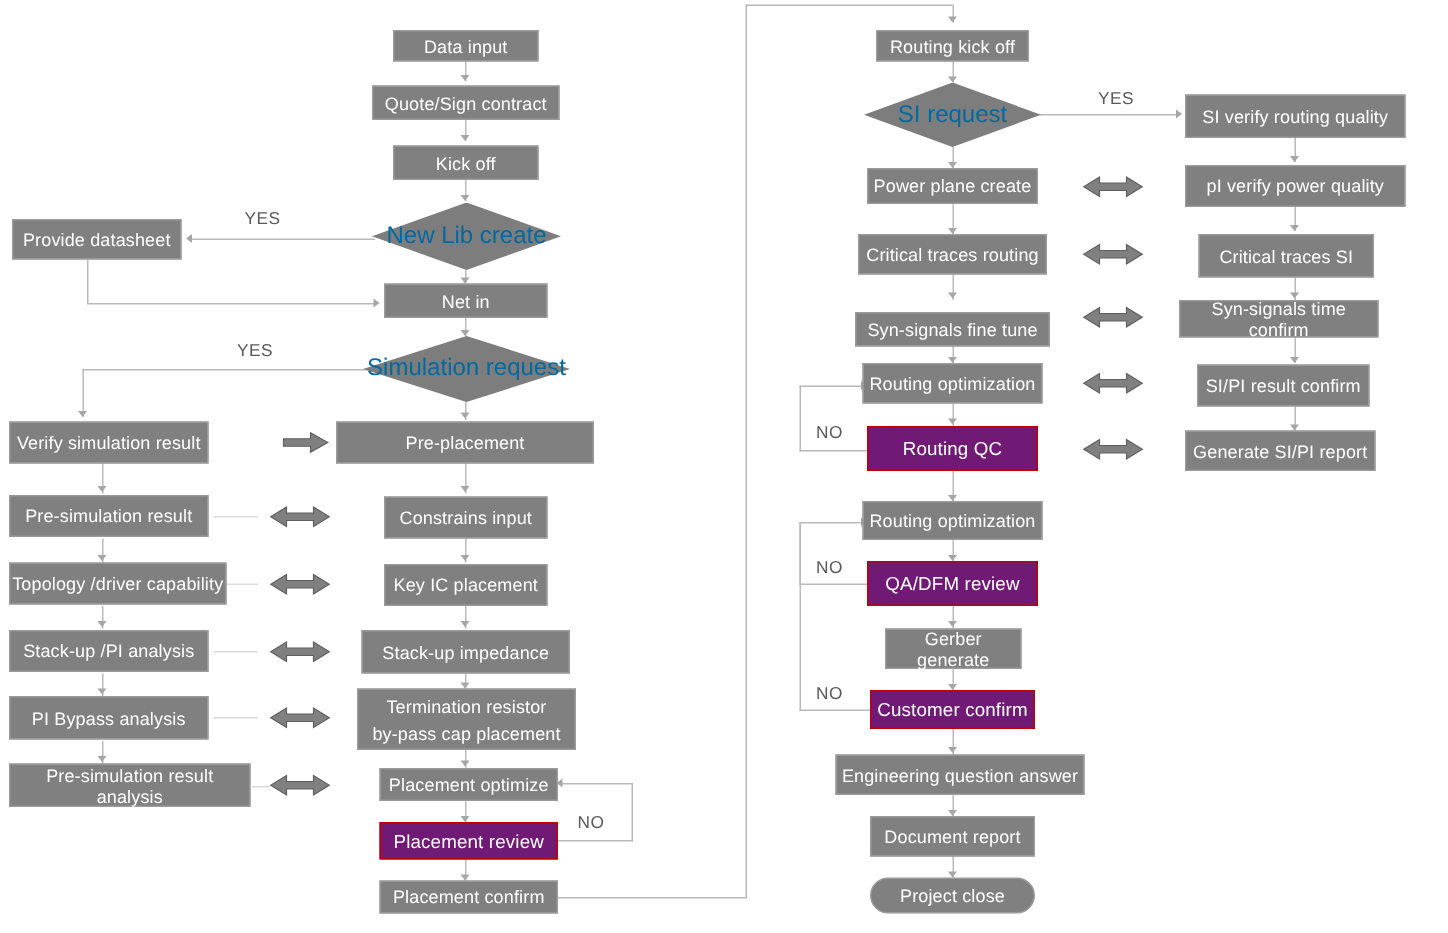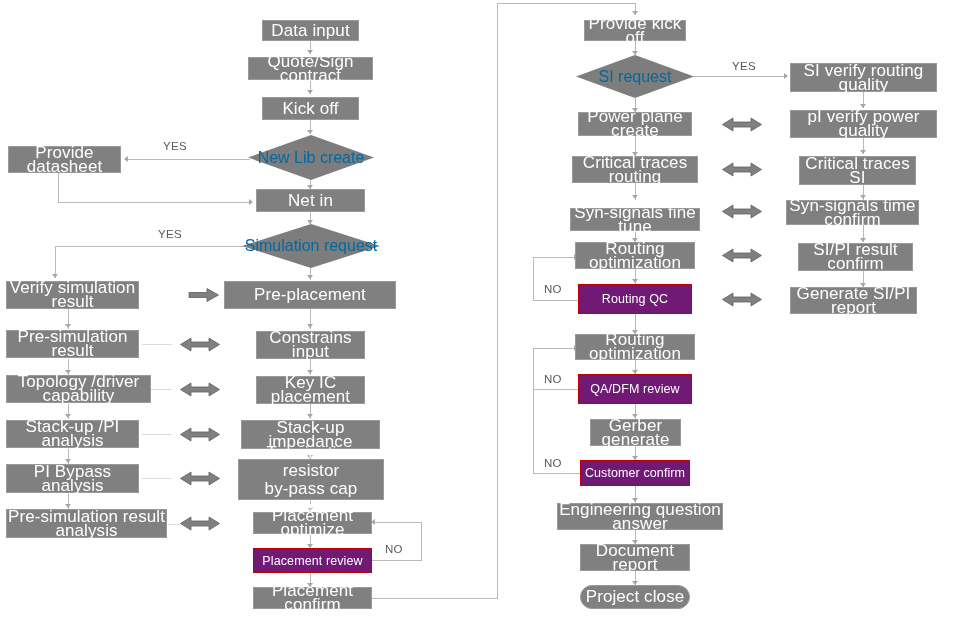--- a/index.html
+++ b/index.html
@@ -16,21 +16,21 @@
   }
   
   .node{
     position:absolute;
     box-sizing:border-box;
     display:flex;
     align-items:center;
     justify-content:center;
     text-align:center;
     color:#ffffff;
-    font-size:17px;
+    font-size:12px;
     line-height:14px;
     letter-spacing:0.1px;
     background:#808080;
     border:1px solid #9a9a9a;
     z-index:5;
   }
   .node.two-line{
     flex-direction:column;
     line-height:18px;
   }
@@ -311,21 +311,21 @@
     <span>Placement optimize</span>
   </div>
   <div class="node red" style="left:253px;top:548px;width:119px;height:25px;">
     <span>Placement review</span>
   </div>
   <div class="node" style="left:253px;top:587px;width:119px;height:22px;">
     <span>Placement confirm</span>
   </div>
 
   <div class="node" style="left:584px;top:20px;width:102px;height:21px;">
-    <span>Provide kick off</span>
+    <span>Routing kick off</span>
   </div>
   <div class="diamond" style="left:576px;top:55px;width:118px;height:43px;">
     <div class="dshape"></div>
     <div class="dlabel">SI request</div>
   </div>
   <div class="node" style="left:578px;top:112px;width:114px;height:24px;">
     <span>Power plane create</span>
   </div>
   <div class="node" style="left:572px;top:156px;width:126px;height:27px;">
     <span>Critical traces routing</span>

